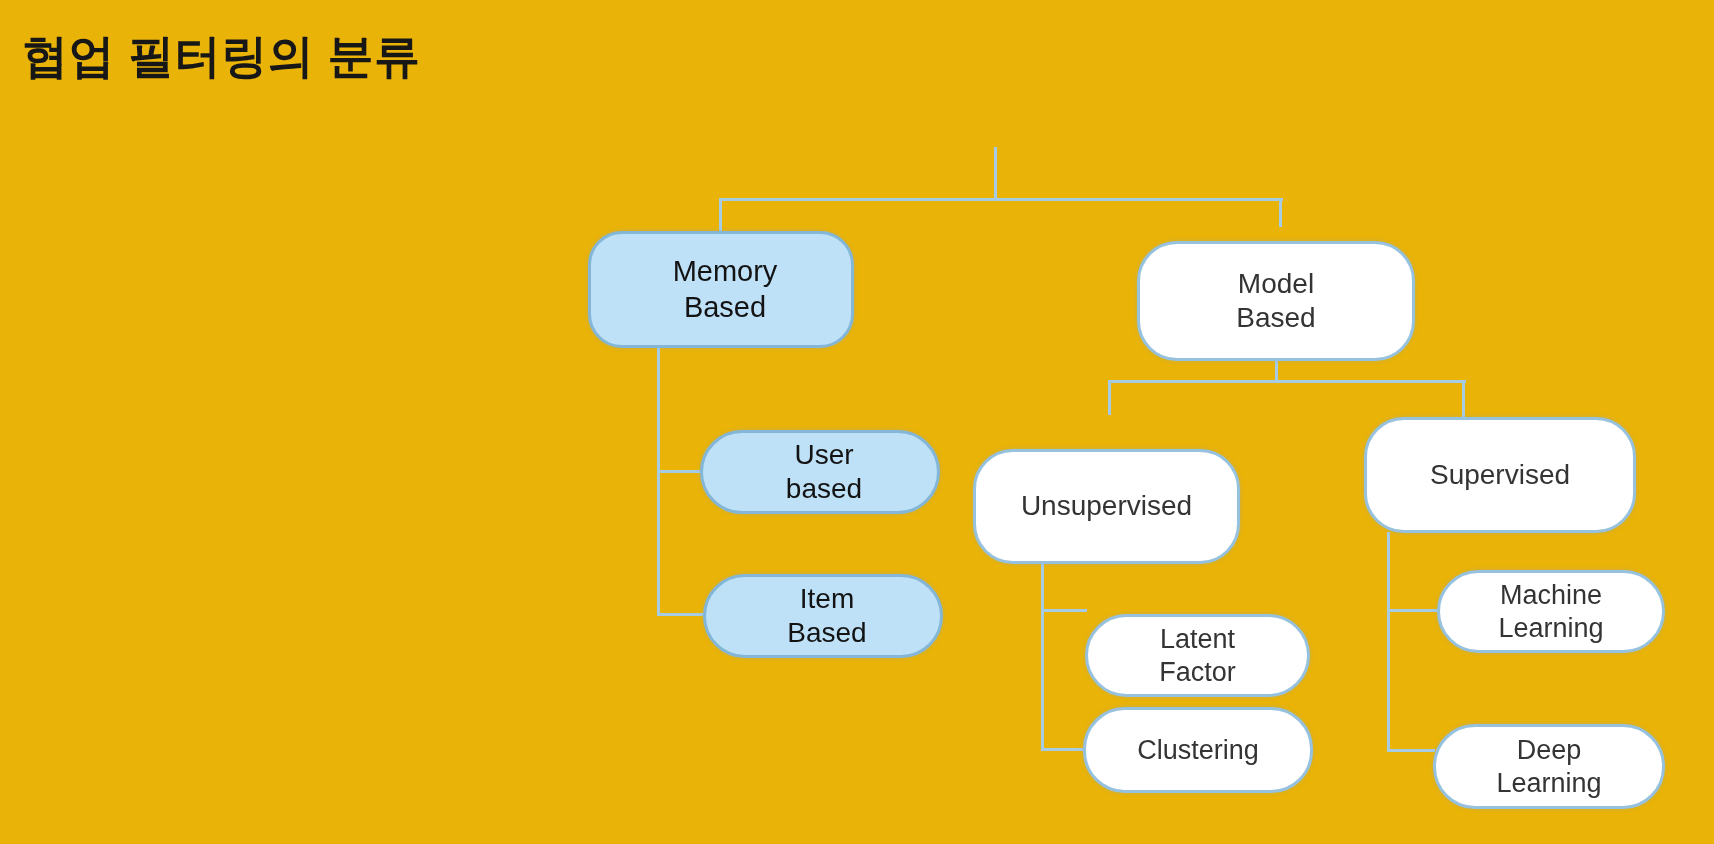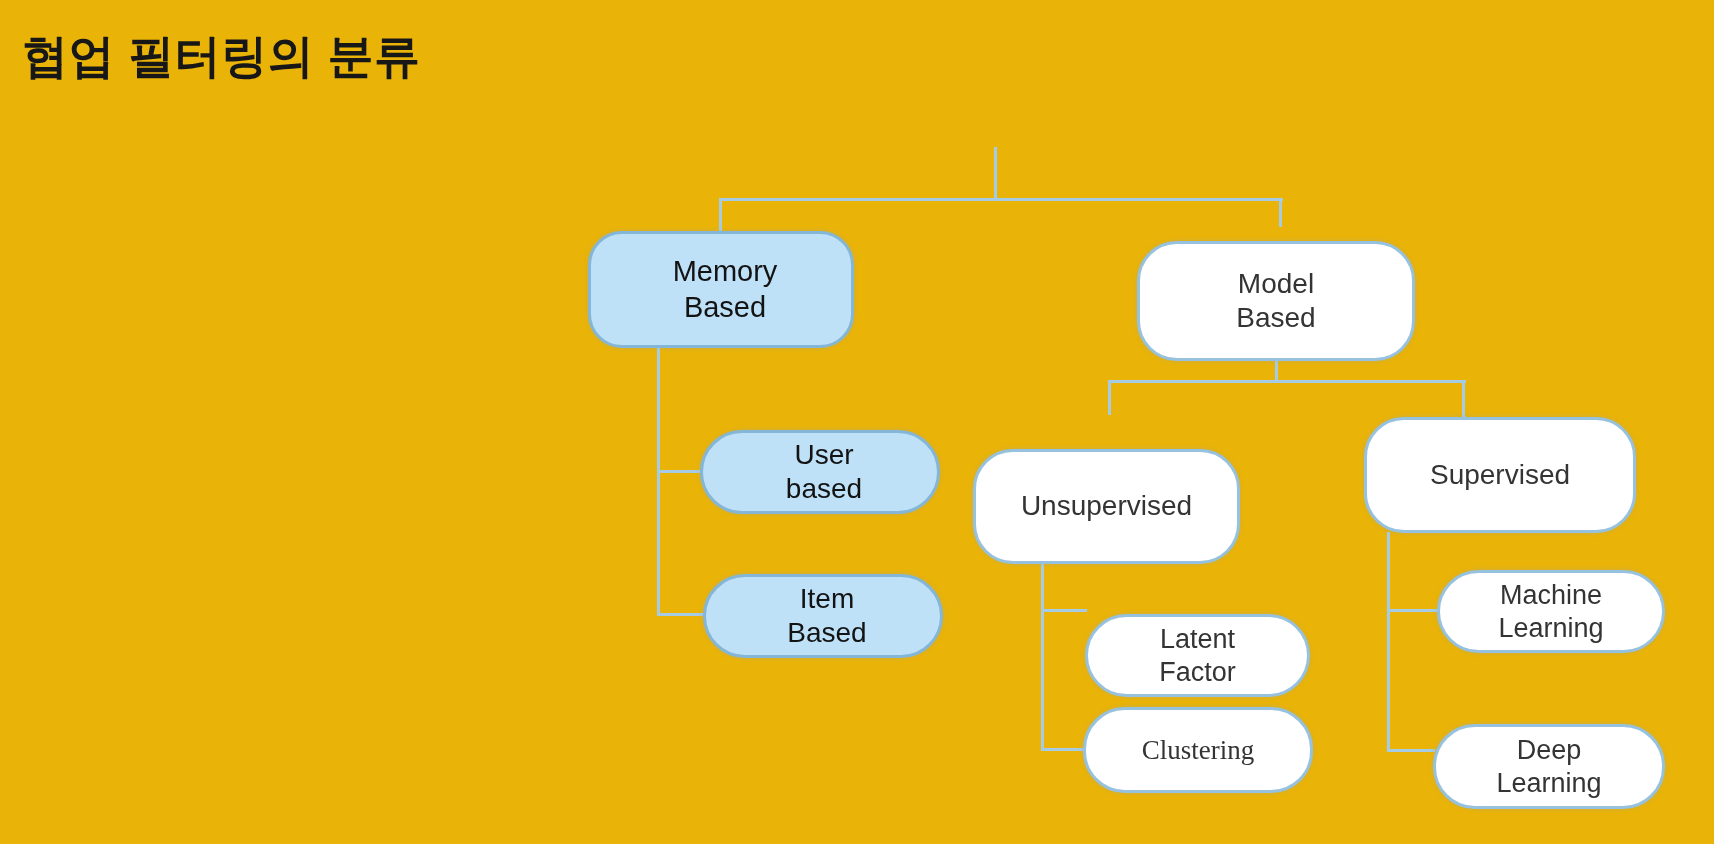--- a/index.html
+++ b/index.html
@@ -117,21 +117,21 @@
 
   <div class="node" style="left:1364px; top:417px; width:272px; height:116px; border-radius:40px;">
     <span class="lbl">Supervised</span>
   </div>
 
   <div class="node pill" style="left:1085px; top:570px; width:225px; height:83px;margin-top:44px;">
     <span class="lbl">Latent
 Factor</span>
   </div>
 
-  <div class="node pill" style="left:1083px; top:707px; width:230px; height:86px;font-family:Liberation Serif, serif;">
+  <div class="node pill" style="left:1083px; top:707px; width:230px; height:86px;">
     <span class="lbl">Clustering</span>
   </div>
 
   <div class="node pill" style="left:1437px; top:570px; width:228px; height:83px;">
     <span class="lbl">Machine
 Learning</span>
   </div>
 
   <div class="node pill" style="left:1433px; top:724px; width:232px; height:85px;text-align:center;">
     <span class="lbl">Deep

